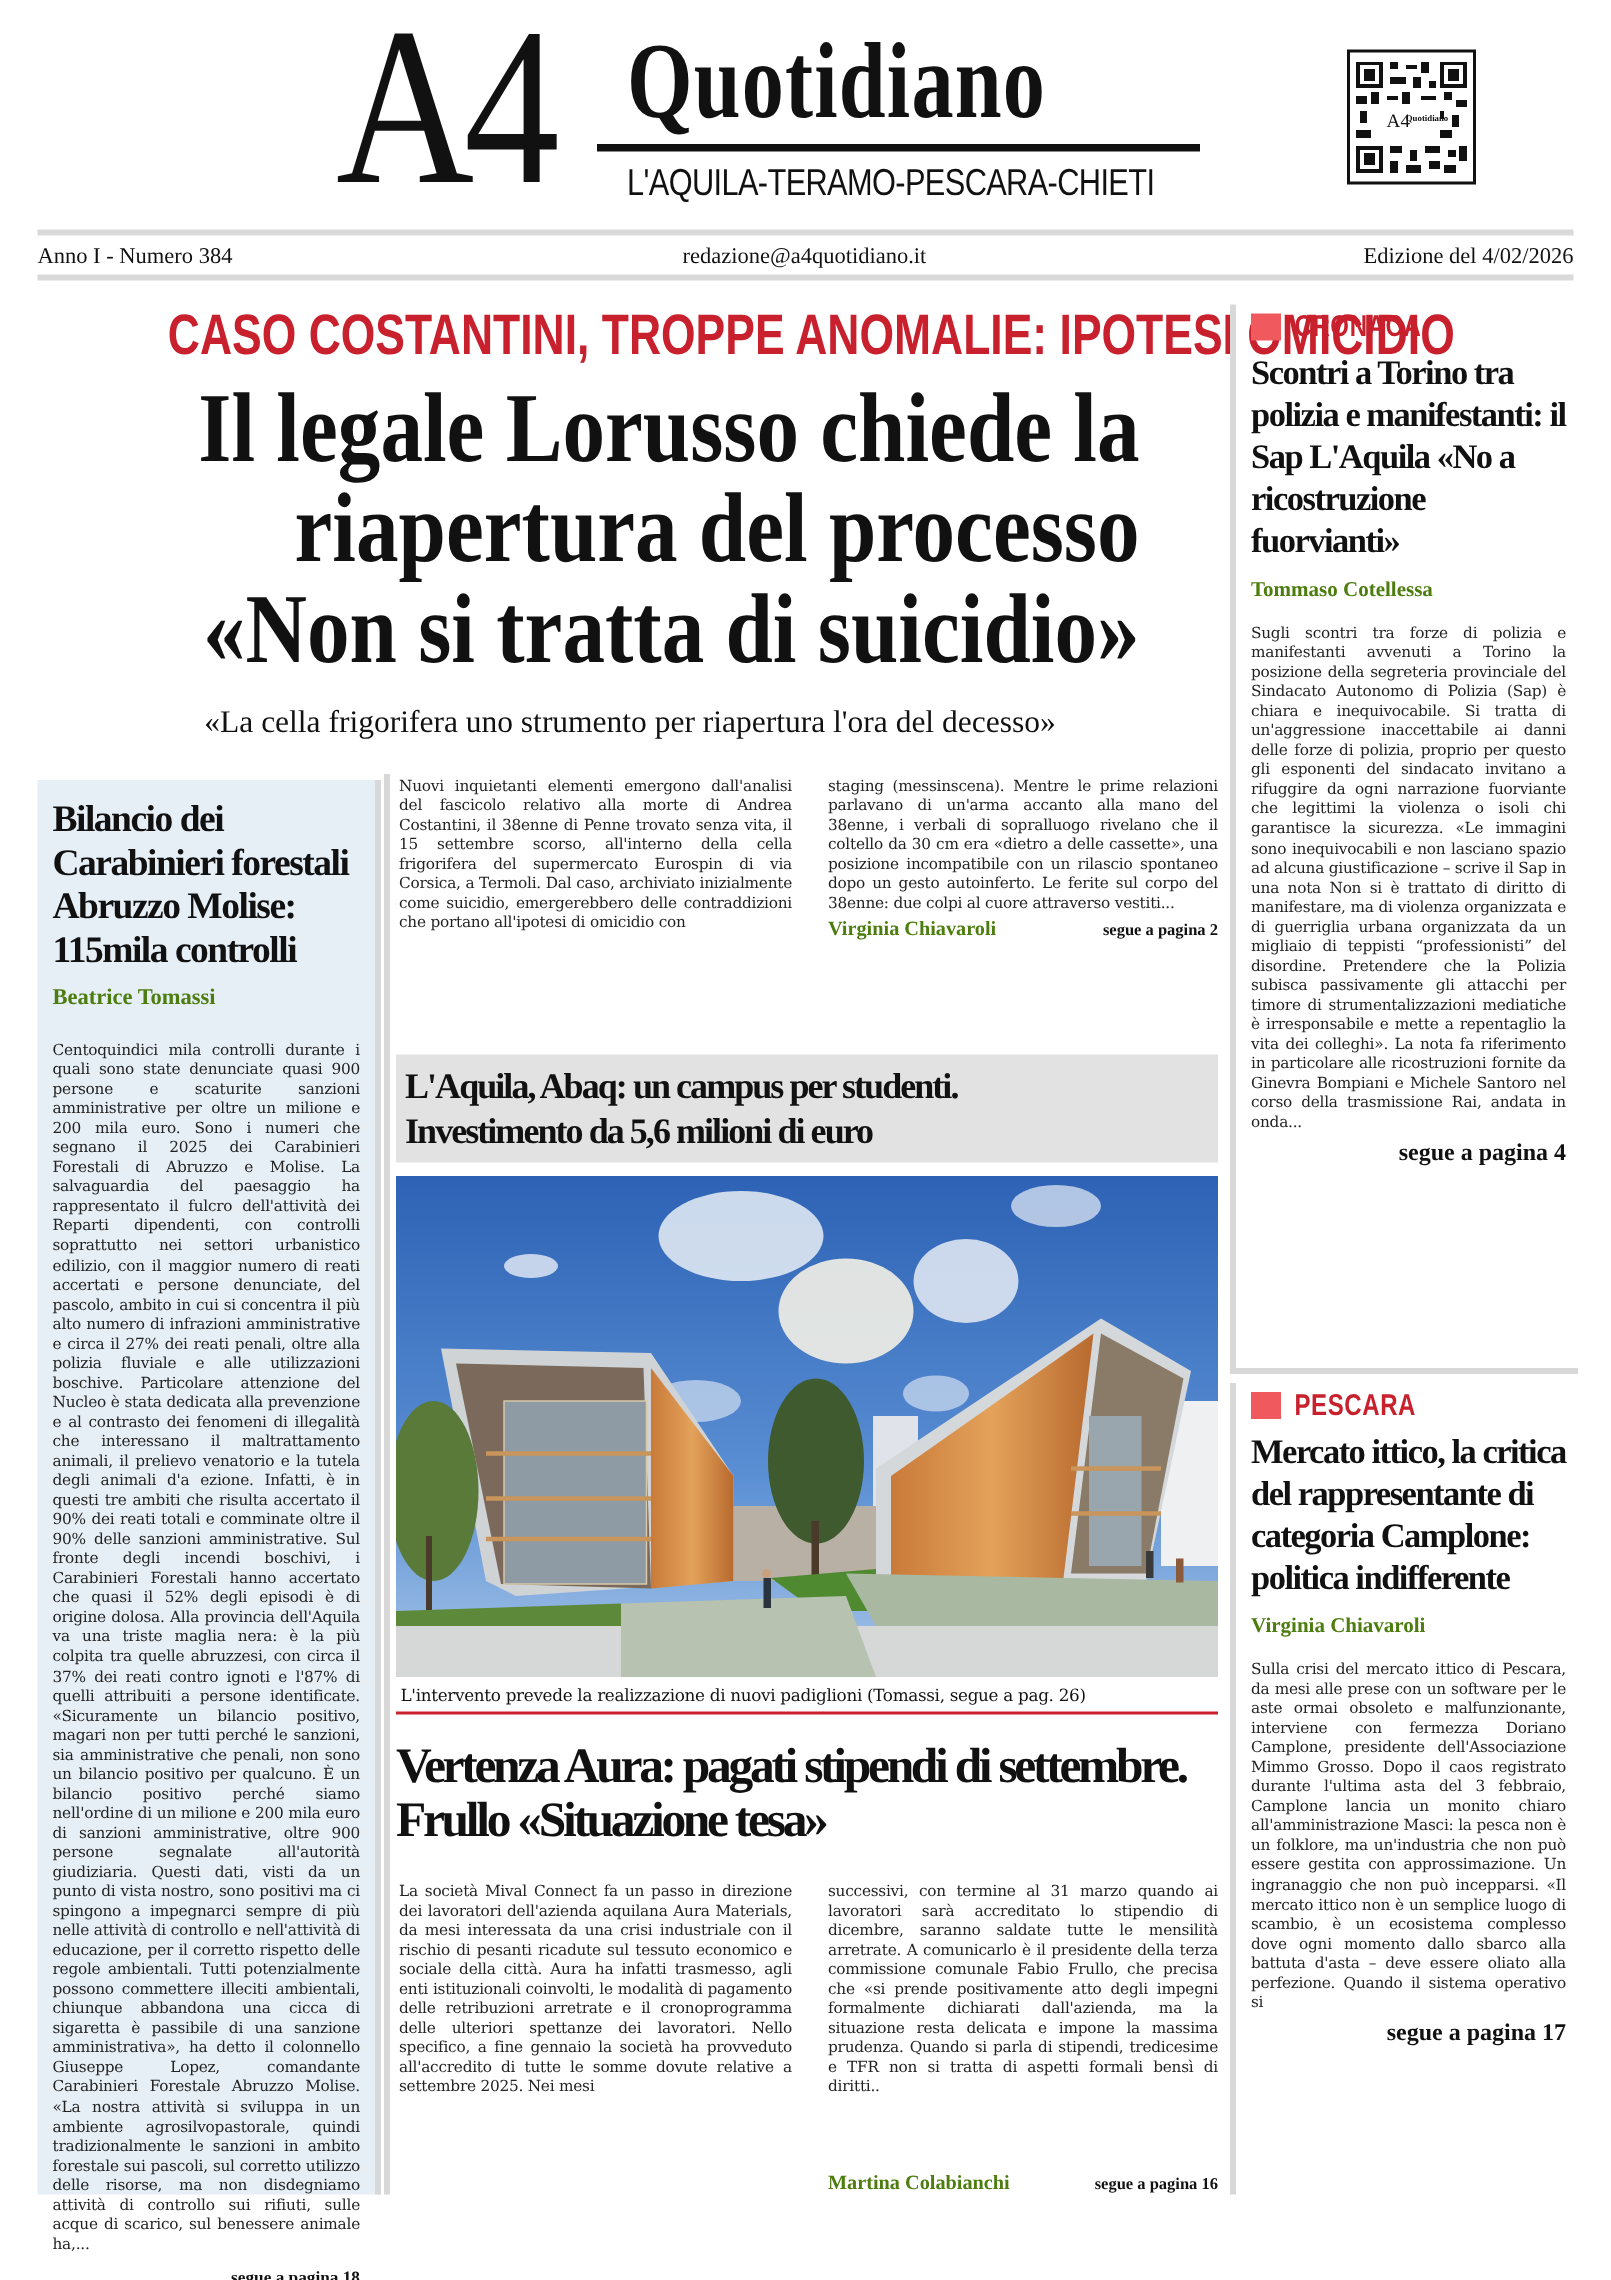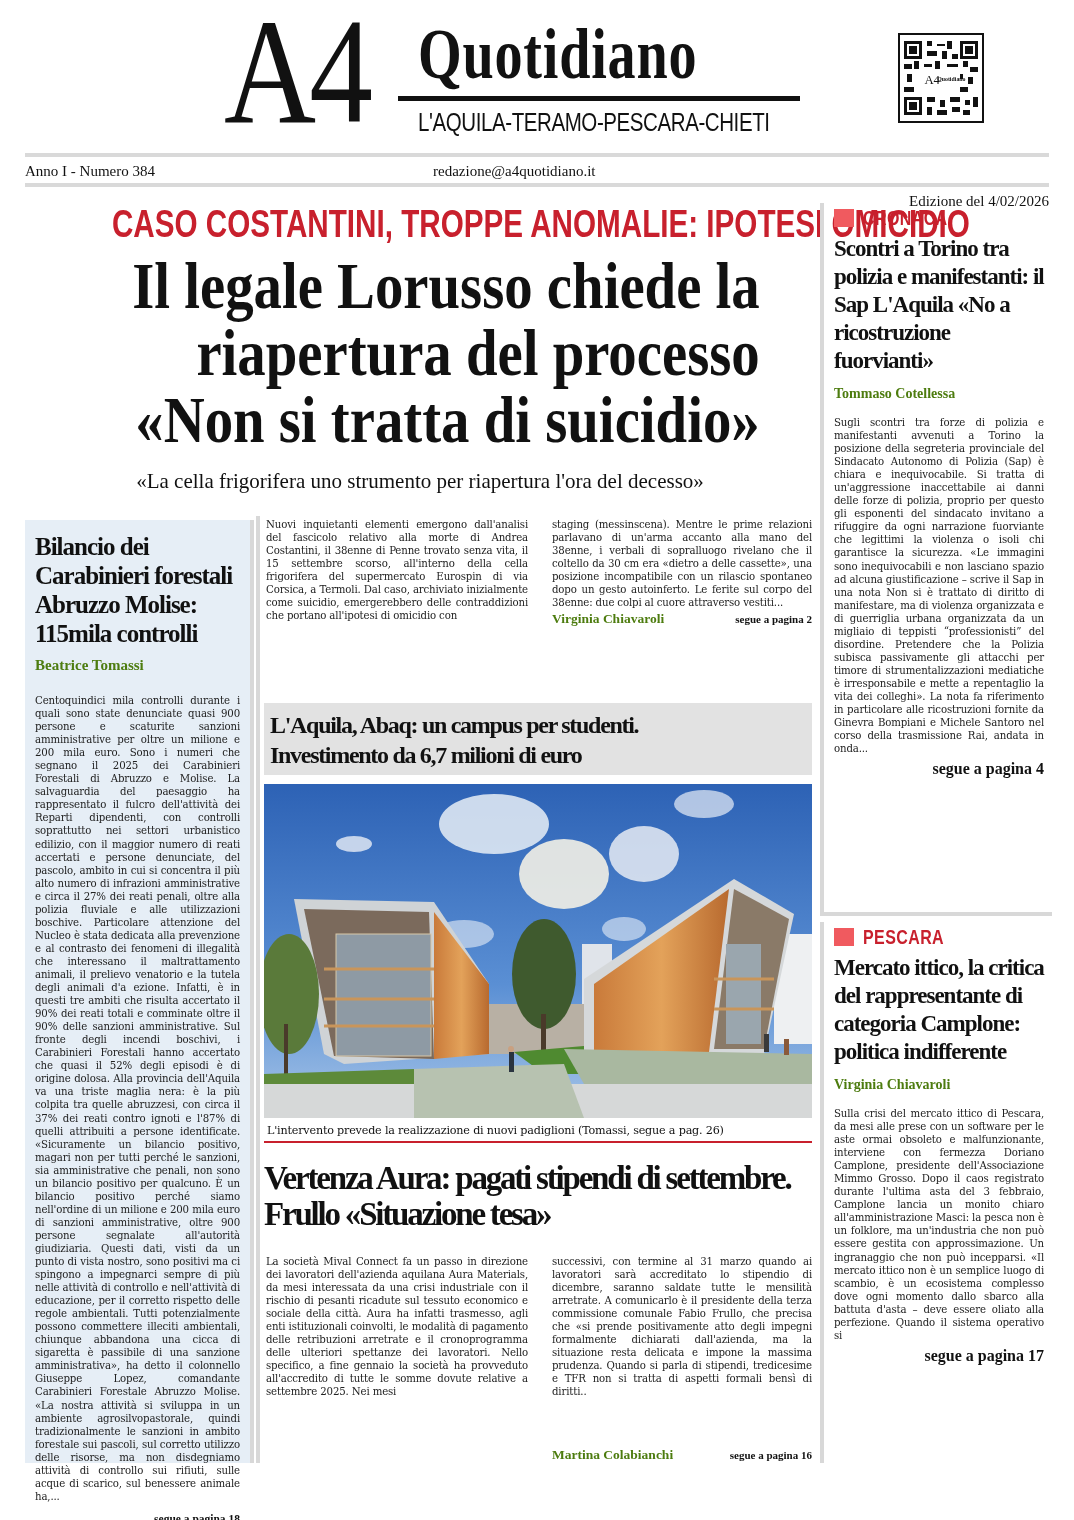--- a/index.html
+++ b/index.html
@@ -11,22 +11,22 @@
   .logo-a4 { position: absolute; left: 224px; top: 6px; font-family: "Liberation Serif", serif; font-size: 150px; line-height: 130px; letter-spacing: -8px; transform: scaleX(0.85); transform-origin: left top; color: #111; }
   .logo-name { position: absolute; left: 418px; top: 14px; font-family: "Liberation Serif", serif; font-weight: bold; font-size: 72px; line-height: 80px; transform: scaleX(0.78); transform-origin: left top; color: #111; letter-spacing: 1px; }
   .logo-rule { position: absolute; left: 398px; top: 96px; width: 402px; height: 5px; background: #111; }
   .logo-cities { position: absolute; left: 418px; top: 108px; font-family: "Liberation Sans", sans-serif; font-size: 25px; line-height: 28px; transform: scaleX(0.82); transform-origin: left top; color: #111; letter-spacing: -0.5px; }
   .qr { position: absolute; left: 898px; top: 33px; width: 86px; height: 90px; border: 2px solid #111; background: #fff; padding: 4px; }
   .qr svg { width: 100%; height: 100%; display: block; }
 
   .infobar { position: absolute; left: 25px; top: 153px; width: 1024px; height: 34px; border-top: 4px solid #d9d9d9; border-bottom: 4px solid #d9d9d9; }
   .infobar span { position: absolute; top: 6px; font-family: "Liberation Serif", serif; font-size: 15px; color: #111; }
   .info-left { left: 0; }
-  .info-center { left: 408px; }
-  .info-right { right: 0; margin-top: 30px; }
+  .info-center { left: 430px; }
+  .info-right { right: 0; }
 
   
   .kicker { position: absolute; left: 25px; top: 203px; width: 790px; text-align: center; font-family: "Liberation Sans", sans-serif; font-weight: bold; font-size: 38px; line-height: 42px; color: #c8202d; transform: scaleX(0.78); transform-origin: center top; white-space: nowrap; }
   .headline { position: absolute; left: 25px; top: 252px; width: 790px; text-align: right; font-family: "Liberation Serif", serif; font-weight: bold; font-size: 66px; line-height: 67px; color: #111; }
   .headline .line { display: block; white-space: nowrap; transform: scaleX(0.86); transform-origin: center top; }
   .subhead { position: absolute; left: 25px; top: 468px; width: 790px; text-align: center; font-family: "Liberation Serif", serif; font-size: 21px; line-height: 26px; color: #111; }
 
   
   .leftbox { position: absolute; left: 25px; top: 520px; width: 229px; height: 943px; background: #e6eef6; border-right: 4px solid #d8d8d8; padding: 10px 10px 0 10px; }
   .leftbox h2 { font-family: "Liberation Serif", serif; font-weight: bold; font-size: 25px; line-height: 29px; letter-spacing: -1px; color: #111; margin-top: 2px; }
@@ -157,21 +157,21 @@
 <div class="lead-col2">
   <p class="body-text">staging (messinscena). Mentre le prime relazioni parlavano di un'arma accanto alla mano del 38enne, i verbali di sopralluogo rivelano che il coltello da 30 cm era «dietro a delle cassette», una posizione incompatibile con un rilascio spontaneo dopo un gesto autoinferto. Le ferite sul corpo del 38enne: due colpi al cuore attraverso vestiti...</p>
   <div class="lead-foot">
     <span class="byline">Virginia Chiavaroli</span>
     <span class="segue">segue a pagina 2</span>
   </div>
 </div>
 
 <div class="campus-head">
   <h2>L'Aquila, Abaq: un campus per studenti.</h2>
-  <h2>Investimento da 6,7 milioni di euro</h2>
+  <h2>Investimento da 5,6 milioni di euro</h2>
 </div>
 <figure class="photo">
   <svg viewBox="0 0 548 334" preserveAspectRatio="none">
     <defs>
       <linearGradient id="sky" x1="0" y1="0" x2="0" y2="1">
         <stop offset="0" stop-color="#2d62b5"></stop>
         <stop offset="0.6" stop-color="#5a8fd4"></stop>
         <stop offset="1" stop-color="#a8c6e8"></stop>
       </linearGradient>
       <linearGradient id="wood" x1="0" y1="0" x2="1" y2="0">

